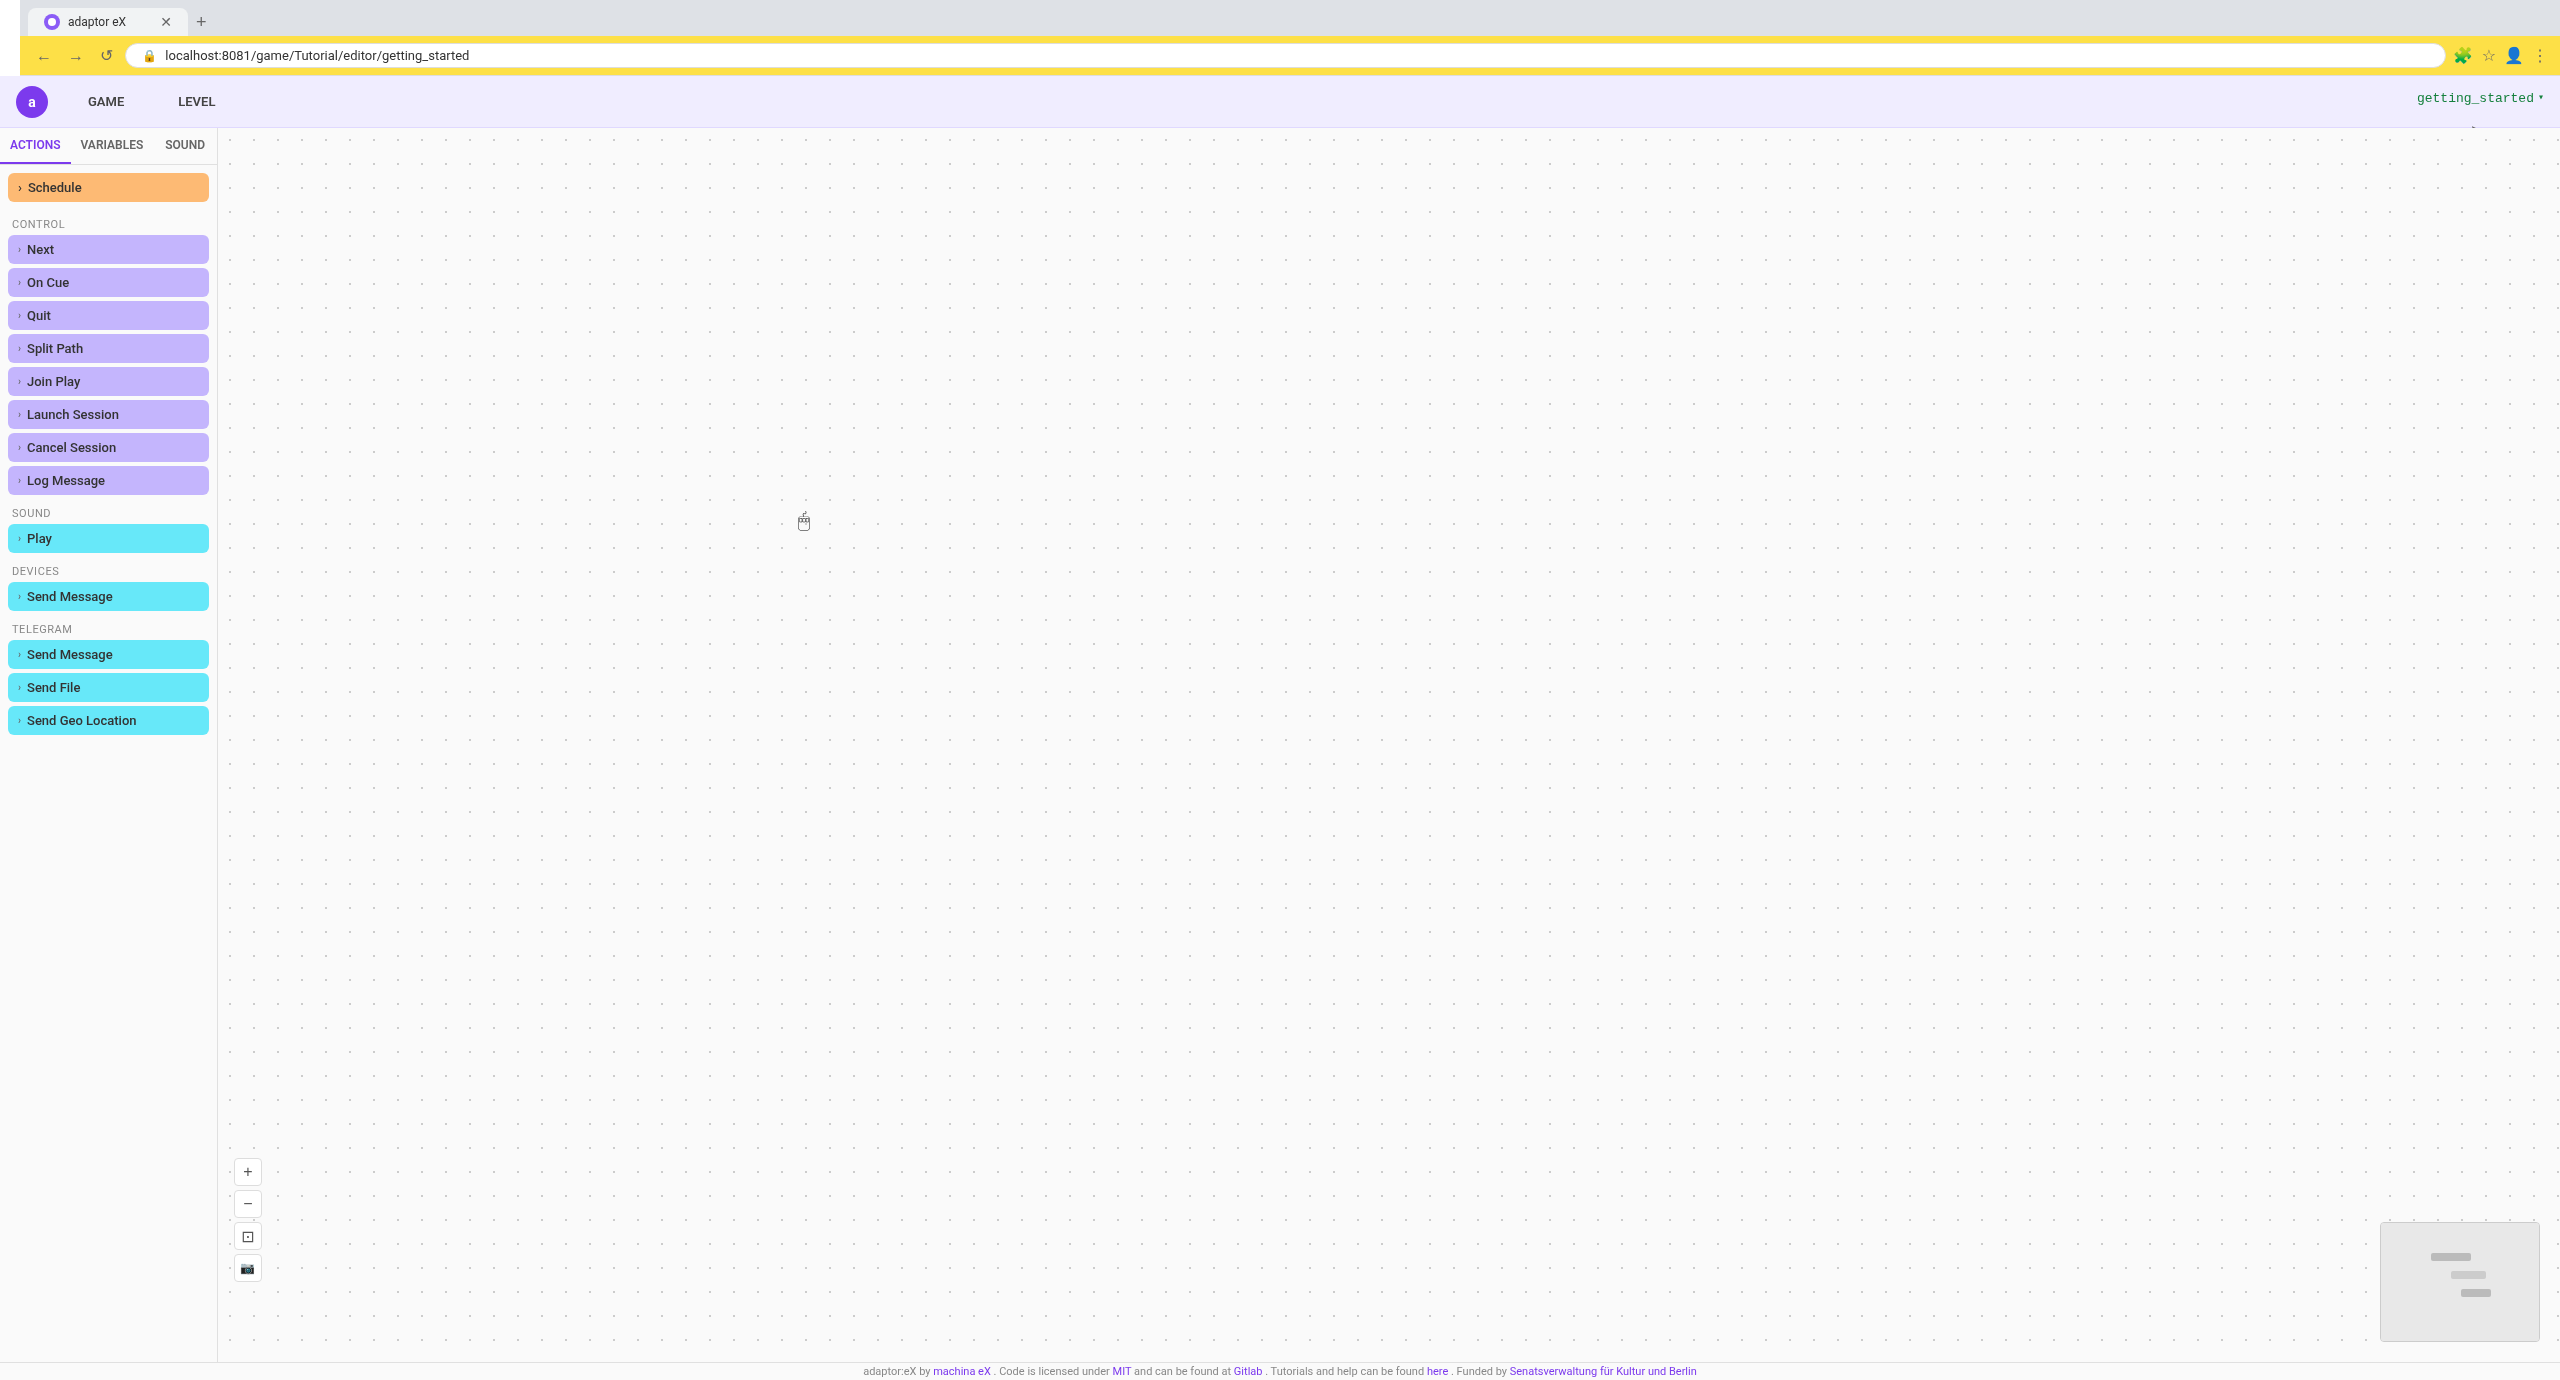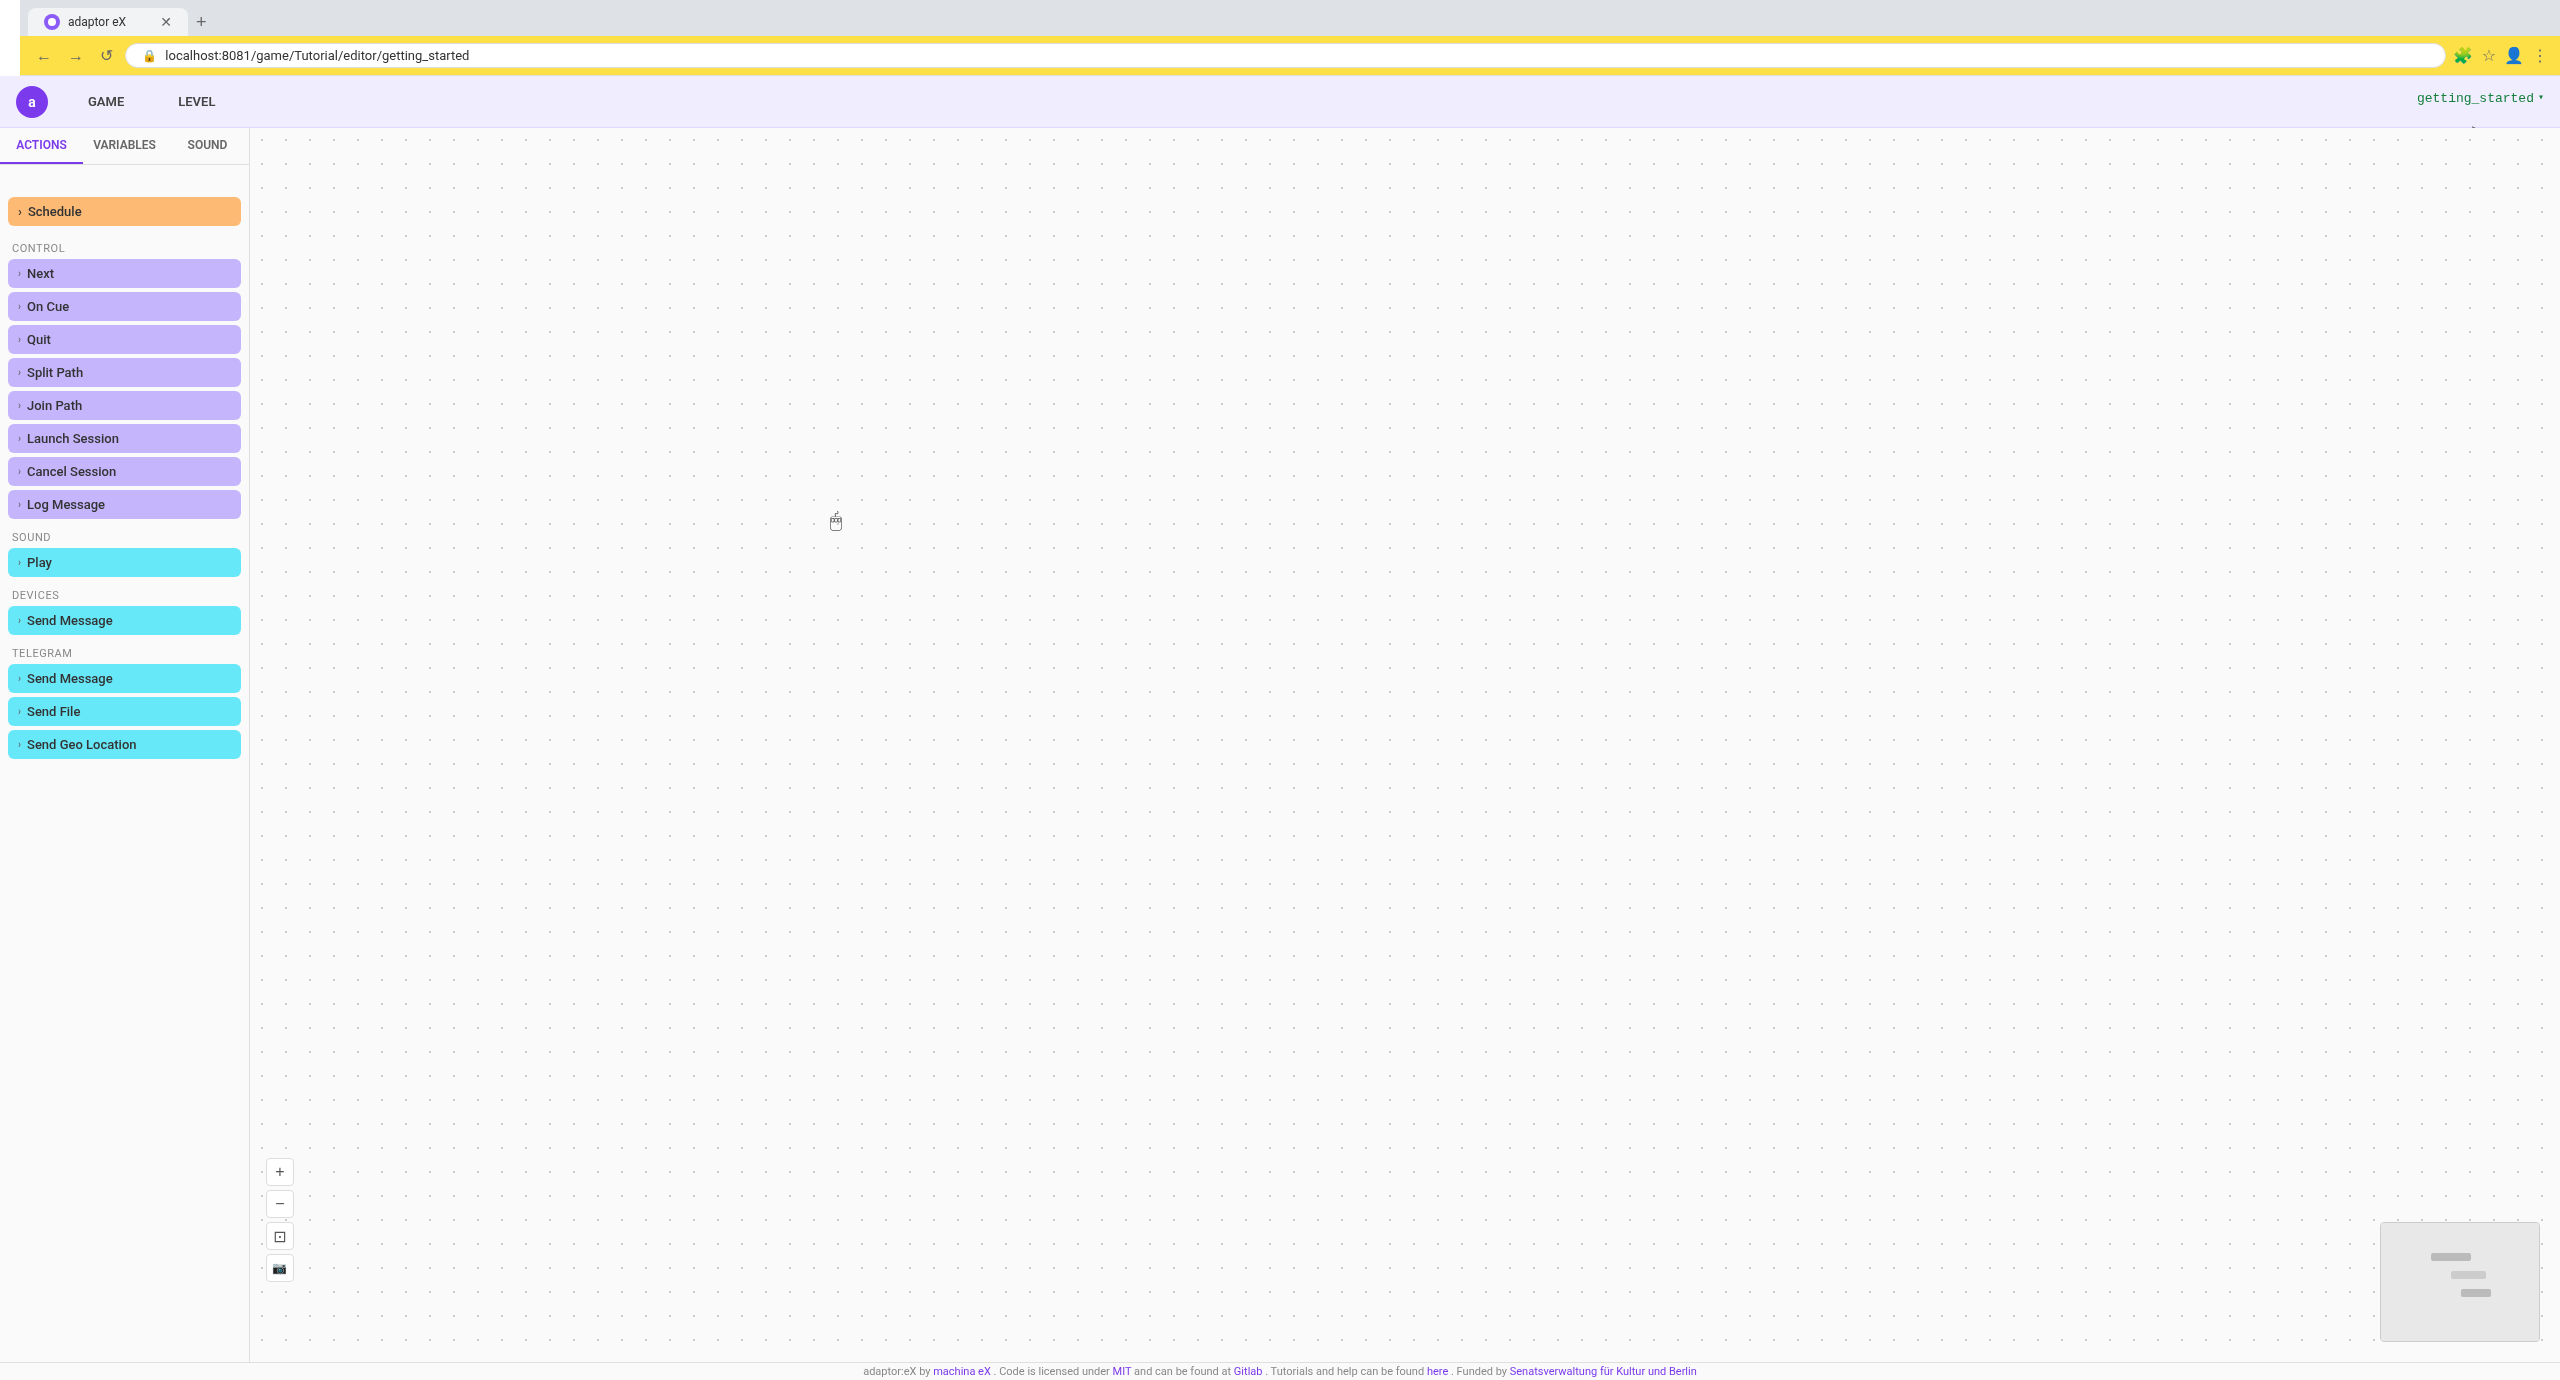--- a/index.html
+++ b/index.html
@@ -29,21 +29,21 @@
     .avatar { width: 32px; height: 32px; background: #7c3aed; border-radius: 50%; display: flex; align-items: center; justify-content: center; color: white; font-size: 12px; font-weight: bold; }
     .project-name { font-size: 13px; color: #444; }
     .level-name { display: flex; align-items: flex-start; gap: 4px; font-size: 13px; color: #15803d; cursor: pointer; font-family: Liberation Mono, monospace; }
     .chevron-down { font-size: 10px; }
     .header-action-btn { background: none; border: none; color: #666; cursor: pointer; font-size: 16px; padding: 4px 8px; }
 
     
     .content { display: flex; flex: 1; overflow: hidden; }
 
     
-    .sidebar { width: 250px; background: #fafafa; border-right: 1px solid #e0e0e0; display: flex; flex-direction: column; overflow: hidden; gap: 24px; }
+    .sidebar { width: 218px; background: #fafafa; border-right: 1px solid #e0e0e0; display: flex; flex-direction: column; overflow: hidden; }
     .sidebar-tabs { display: flex; border-bottom: 1px solid #e0e0e0; }
     .sidebar-tab { flex: 1; padding: 10px; text-align: center; font-size: 12px; font-weight: 600; color: #666; cursor: pointer; border-bottom: 2px solid transparent; }
     .sidebar-tab.active { color: #7c3aed; border-bottom-color: #7c3aed; }
     .sidebar-content { flex: 1; overflow-y: auto; padding: 8px; }
     .sidebar-content::-webkit-scrollbar { width: 6px; }
     .sidebar-content::-webkit-scrollbar-thumb { background: #ccc; border-radius: 3px; }
 
     .section-label { font-size: 11px; font-weight: 400; color: #888; padding: 8px 4px 4px; text-transform: uppercase; letter-spacing: 0.05em; }
 
     .action-item {
@@ -160,21 +160,21 @@
         <div class="action-item purple">
           <span class="chevron">›</span>
           <span>Quit</span>
         </div>
         <div class="action-item purple">
           <span class="chevron">›</span>
           <span>Split Path</span>
         </div>
         <div class="action-item purple">
           <span class="chevron">›</span>
-          <span>Join Path</span>
+          <span>Join Play</span>
         </div>
         <div class="action-item purple">
           <span class="chevron">›</span>
           <span>Launch Session</span>
         </div>
         <div class="action-item purple">
           <span class="chevron">›</span>
           <span>Cancel Session</span>
         </div>
         <div class="action-item purple">

